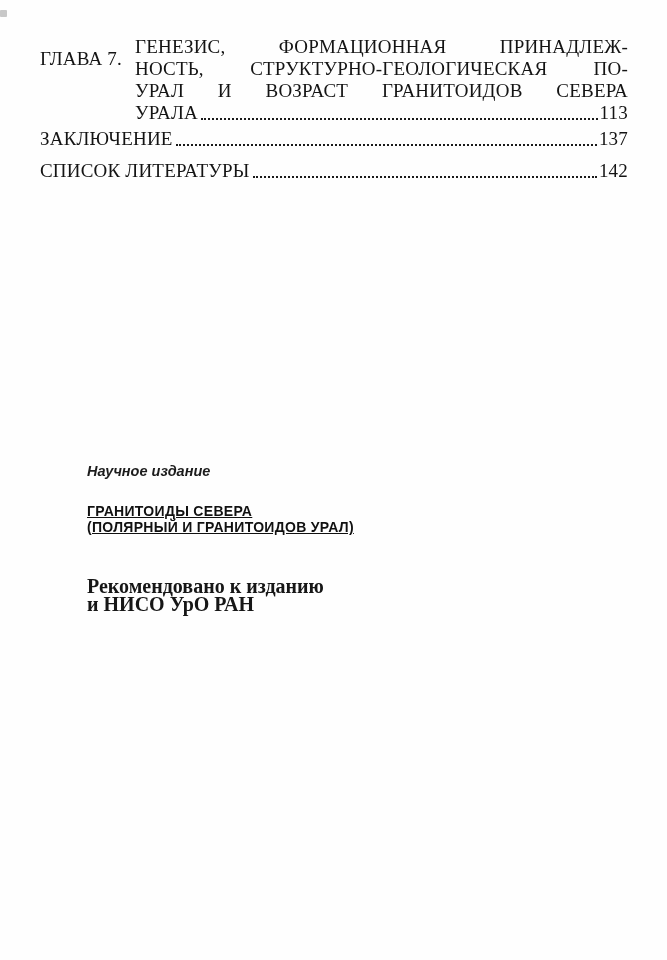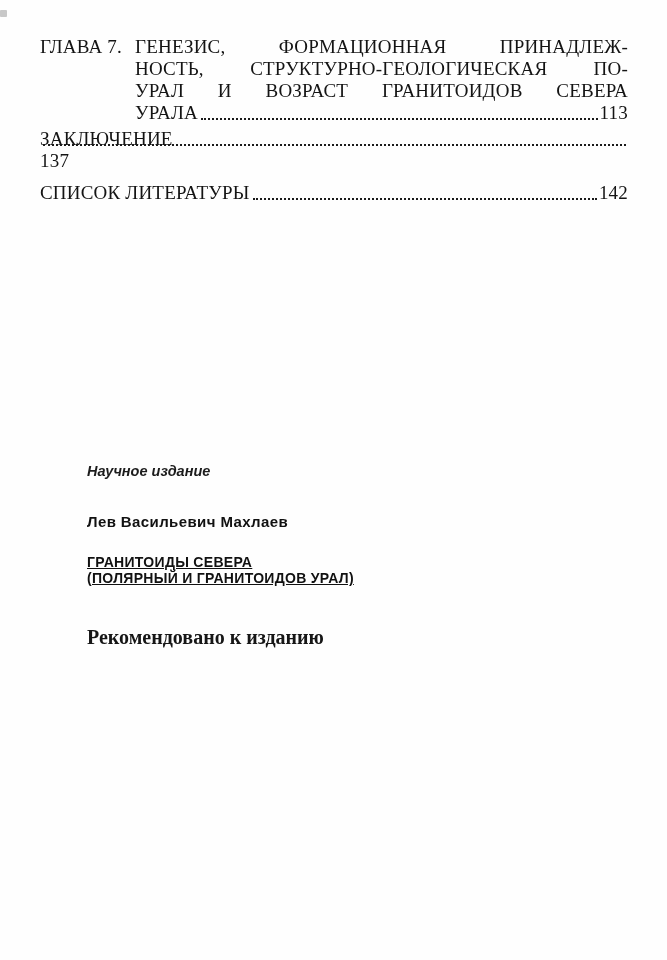--- a/index.html
+++ b/index.html
@@ -38,21 +38,21 @@
     line-height: 22px;
     letter-spacing: 0.2px;
   }
   .toc-chapter {
     position: relative;
     padding-left: 95px;
   }
   .toc-chapter .chapter-label {
     position: absolute;
     left: 0;
-    top: 0;
+    top: 12px;
     white-space: nowrap;
   }
   .jline {
     text-align: justify;
     text-align-last: justify;
   }
   .toc-row {
     display: flex;
     align-items: baseline;
     text-align: center;
@@ -70,21 +70,21 @@
     content: "";
     position: absolute;
     left: 0;
     right: 0;
     bottom: 4px;
     border-bottom: 2.2px dotted #1a1a1a;
   }
   .page-num {
     white-space: nowrap;
   }
-  .toc-row.conclusion-row { margin-top: 4px; flex-direction: column; }
+  .toc-row.conclusion-row { margin-top: 4px; }
   .toc-row.bibliography-row { margin-top: 10px; }
 
   
   .colophon {
     position: absolute;
     left: 87px;
     top: 463px;
     width: 460px;
   }
   .edition-type {
@@ -154,25 +154,25 @@
       <span class="leader"></span>
       <span class="page-num">142</span>
     </div>
 
   </div>
 
   <div class="colophon">
 
     <div class="edition-type">Научное издание</div>
 
-    <div class="author-name">Лев Васильевич Махлаев</div>
 
     <div class="book-title">
       <div>ГРАНИТОИДЫ СЕВЕРА</div>
       <div>(ПОЛЯРНЫЙ И ГРАНИТОИДОВ УРАЛ)</div>
     </div>
 
     <div class="recommendation">
       <div>Рекомендовано к изданию</div>
+      <div>и НИСО УрО РАН</div>
     </div>
 
   </div>
 </div>
 
 </body></html>

